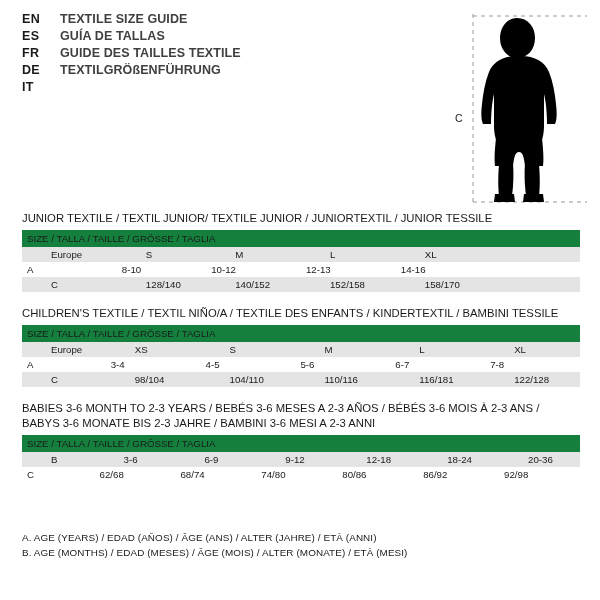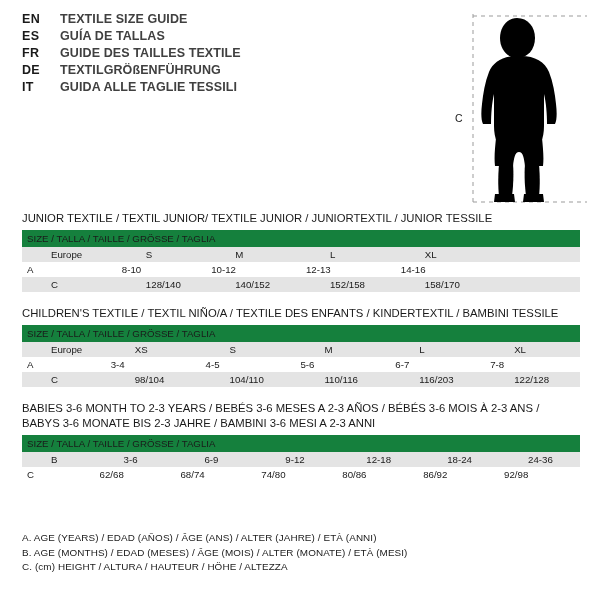--- a/index.html
+++ b/index.html
@@ -142,21 +142,20 @@
     <div class="header-row">
       <div class="lang-code">FR</div>
       <div class="lang-title">GUIDE DES TAILLES TEXTILE</div>
     </div>
     <div class="header-row">
       <div class="lang-code">DE</div>
       <div class="lang-title">TEXTILGRÖßENFÜHRUNG</div>
     </div>
     <div class="header-row">
       <div class="lang-code">IT</div>
-      <div class="lang-title">GUIDA ALLE TAGLIE TESSILI</div>
     </div>
   </div>
 
   <div class="figure">
     <svg width="140" height="200" viewBox="0 0 140 200">
 
       <line x1="18" y1="6" x2="18" y2="196" stroke="#9b9b9b" stroke-width="1" stroke-dasharray="4,4"></line>
       <line x1="18" y1="8" x2="132" y2="8" stroke="#9b9b9b" stroke-width="1" stroke-dasharray="4,4"></line>
       <line x1="18" y1="194" x2="132" y2="194" stroke="#9b9b9b" stroke-width="1" stroke-dasharray="4,4"></line>
 
@@ -261,21 +260,21 @@
           <td>4-5</td>
           <td>5-6</td>
           <td>6-7</td>
           <td>7-8</td>
         </tr>
         <tr class="shaded">
           <td>C</td>
           <td>98/104</td>
           <td>104/110</td>
           <td>110/116</td>
-          <td>116/203</td>
+          <td>116/181</td>
           <td>122/128</td>
         </tr>
       </tbody>
     </table>
 
     <div class="section-title two-line">BABIES 3-6 MONTH TO 2-3 YEARS / BEBÉS 3-6 MESES A 2-3 AÑOS / BÉBÉS 3-6 MOIS À 2-3 ANS / BABYS 3-6 MONATE BIS 2-3 JAHRE / BAMBINI 3-6 MESI A 2-3 ANNI</div>
     <table class="size-table">
       <colgroup>
         <col style="width:13%">
           <col style="width:14.5%">
@@ -289,35 +288,34 @@
         <tr class="band">
           <td colspan="7">SIZE / TALLA / TAILLE / GRÖSSE / TAGLIA</td>
         </tr>
         <tr class="shaded">
           <td>B</td>
           <td>3-6</td>
           <td>6-9</td>
           <td>9-12</td>
           <td>12-18</td>
           <td>18-24</td>
-          <td>24-36</td>
+          <td>20-36</td>
         </tr>
         <tr class="plain">
           <td>C</td>
           <td>62/68</td>
           <td>68/74</td>
           <td>74/80</td>
           <td>80/86</td>
           <td>86/92</td>
           <td>92/98</td>
         </tr>
       </tbody>
     </table>
 
   </div>
 
   <div class="footer">
     <div class="footer-line">A. AGE (YEARS) / EDAD (AÑOS) / ÂGE (ANS) / ALTER (JAHRE) / ETÀ (ANNI)</div>
     <div class="footer-line">B. AGE (MONTHS) / EDAD (MESES) / ÂGE (MOIS) / ALTER (MONATE) / ETÀ (MESI)</div>
-    <div class="footer-line">C. (cm) HEIGHT / ALTURA / HAUTEUR / HÖHE / ALTEZZA</div>
   </div>
 
 </div>
 
 </body></html>

